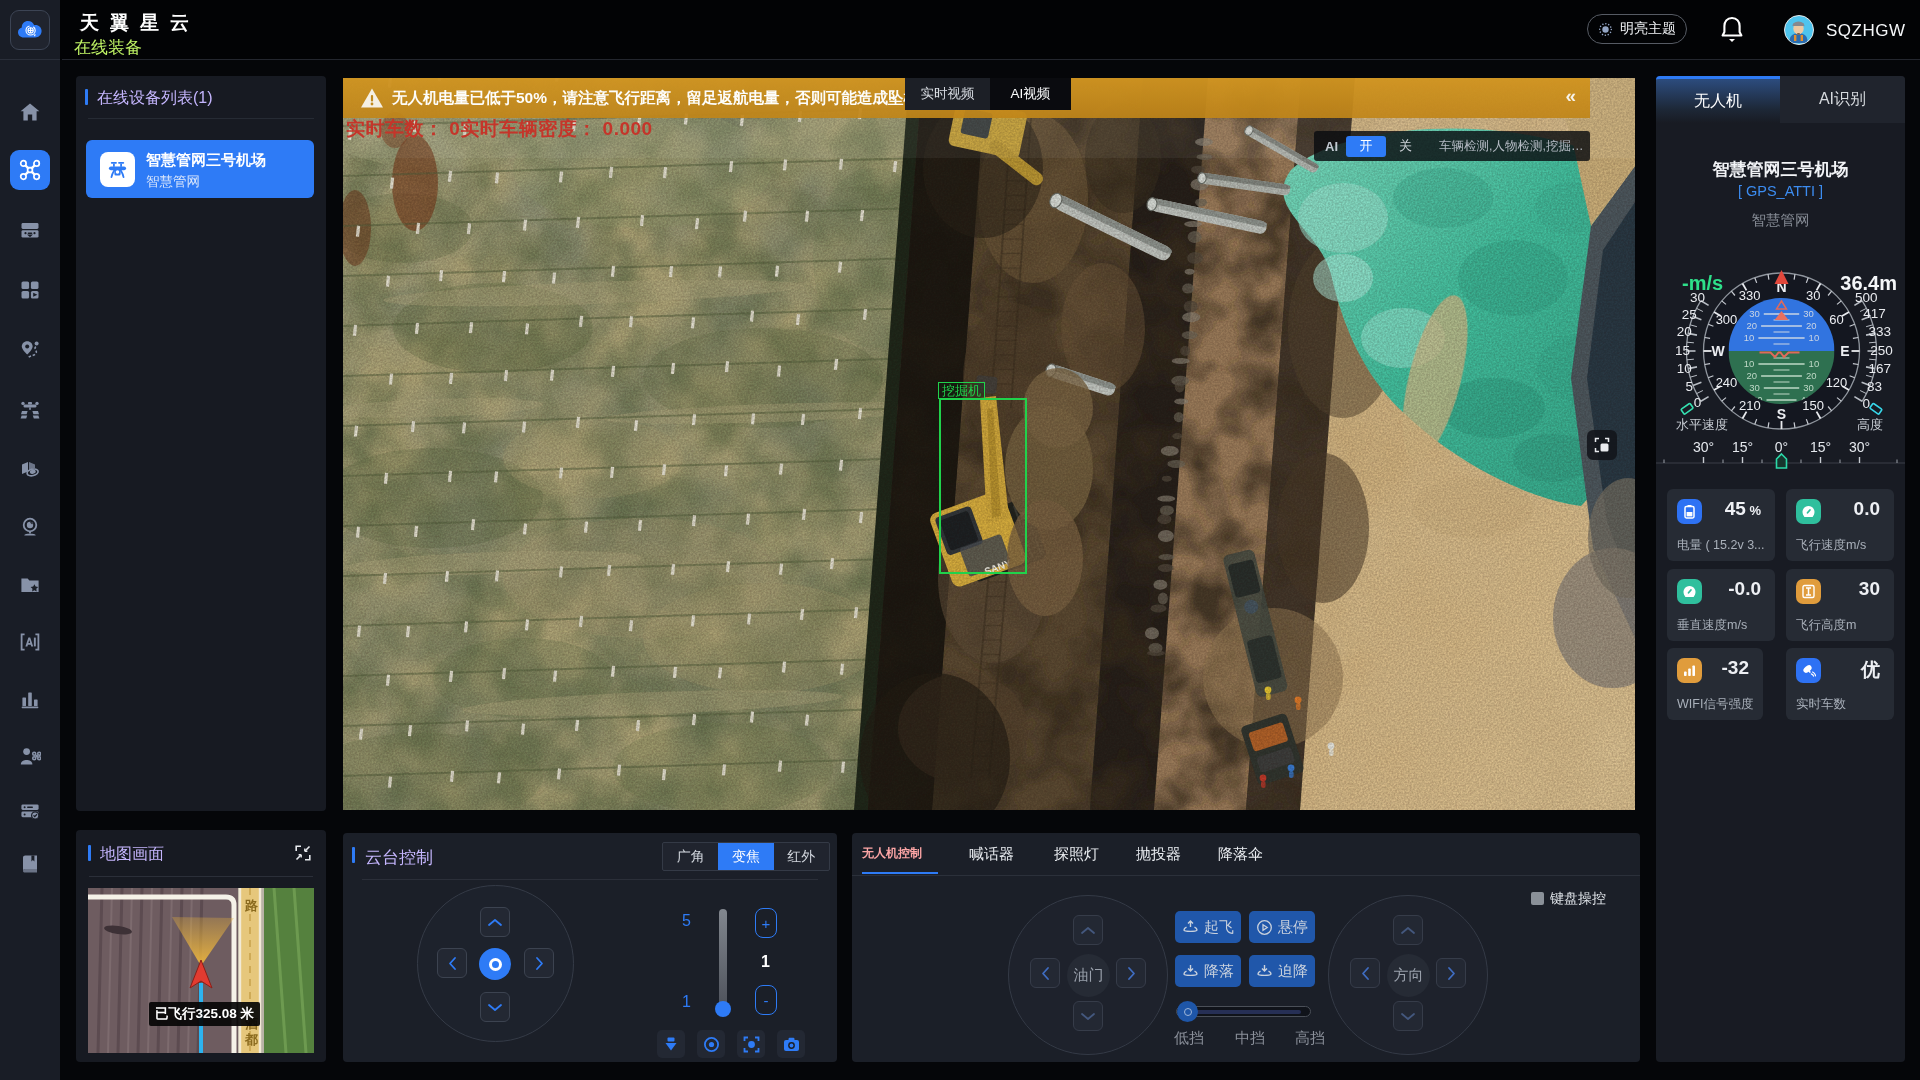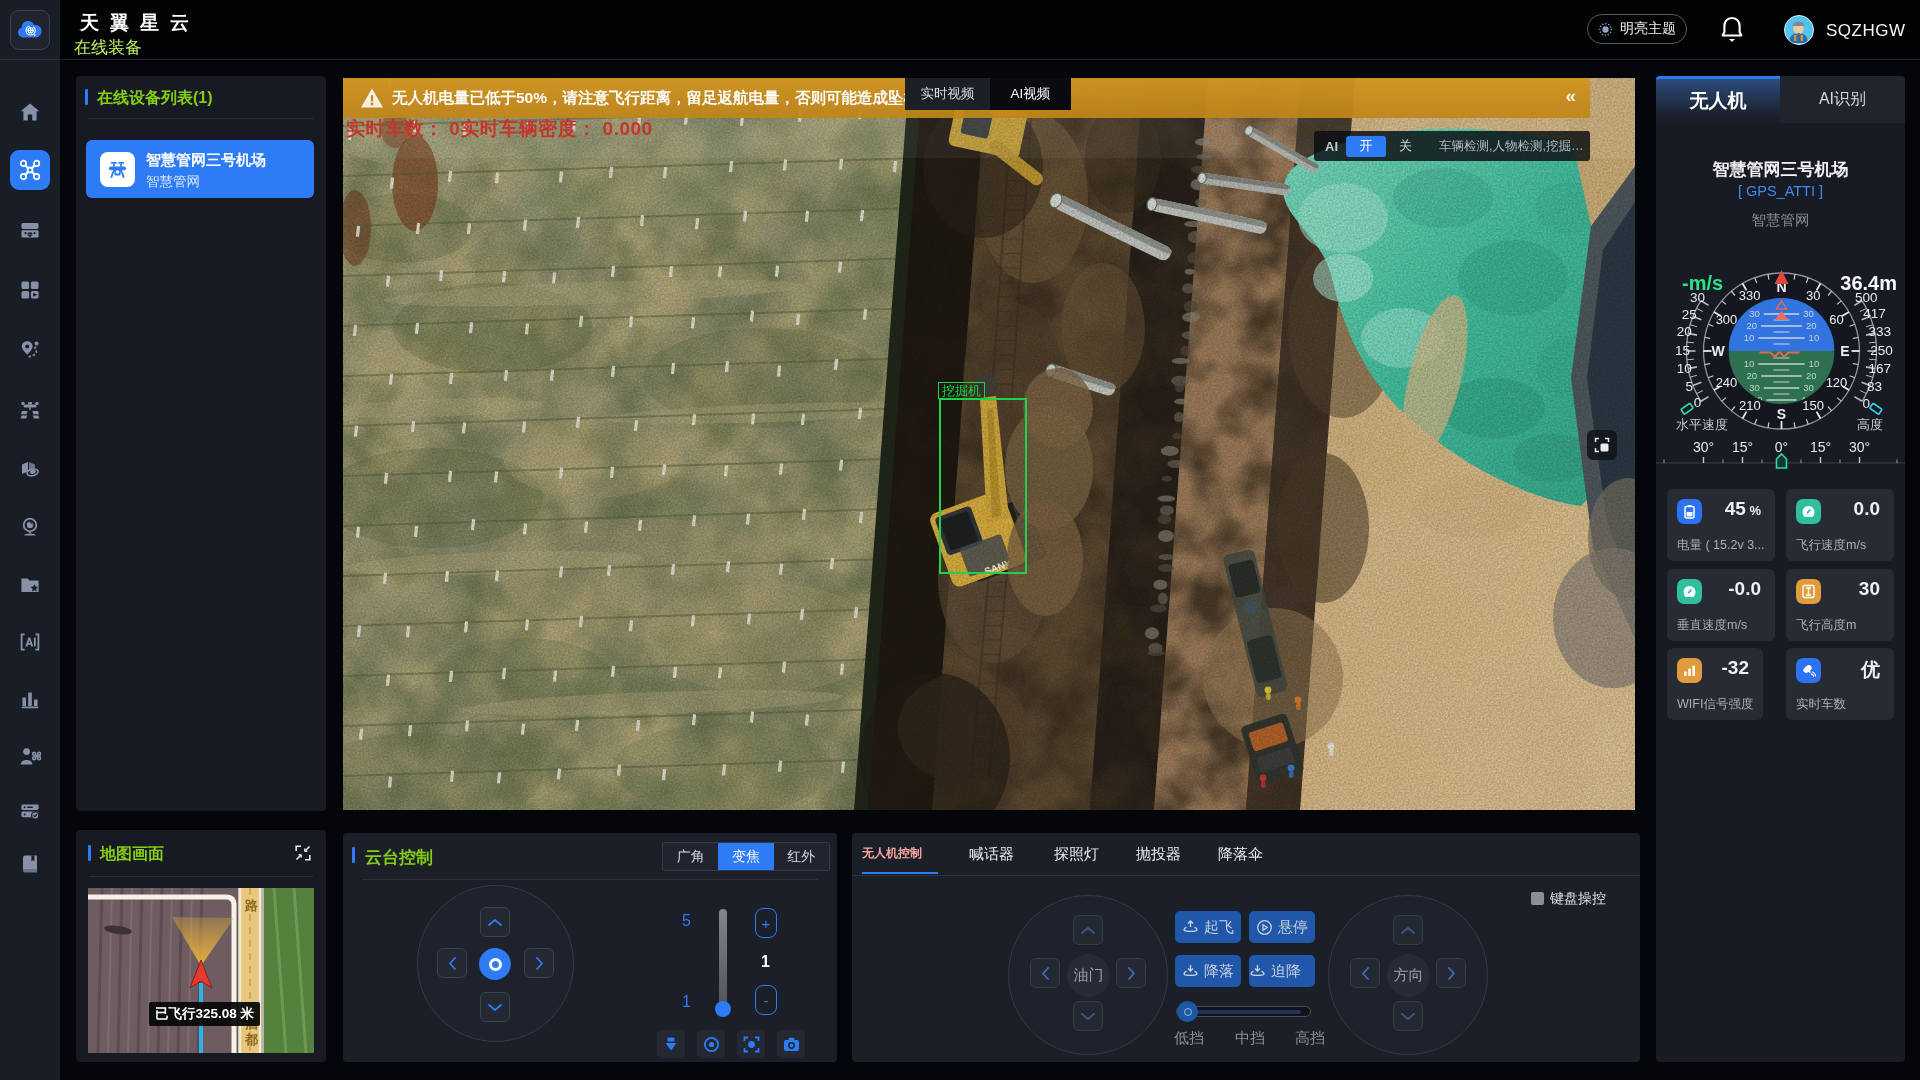--- a/index.html
+++ b/index.html
@@ -1,20 +1,20 @@
 <!DOCTYPE html>
 <html lang="zh"><head><meta charset="utf-8"><title>dashboard</title><style>
 
 *{margin:0;padding:0;box-sizing:border-box}
 html,body{width:1920px;height:1080px;overflow:hidden;background:#050609;
  font-family:"Liberation Sans",sans-serif;}
 #app{position:relative;width:1920px;height:1080px;background:#050609}
 .abs{position:absolute}
 .panel{position:absolute;background:#1a1e27;border-radius:4px}
-.ptitle{color:#84cc16;font-size:17px;font-weight:bold}
+.ptitle{color:#c4b5fd;font-size:17px;font-weight:normal}
 .bluebar{position:absolute;width:3px;height:16px;background:#2e7bf6;border-radius:1px}
 </style>
 </head><body>
 <div id="app">
 <div class="abs" style="left:0;top:0;width:1920px;height:60px;background:#020305"></div>
 <div class="abs" style="left:62px;top:59px;width:1858px;height:1px;background:#23262e"></div>
 <div class="abs" style="left:80px;top:10px;color:#fff;font-size:19px;font-weight:bold;letter-spacing:11px">天翼星云</div>
 <div class="abs" style="left:74px;top:36px;color:#bef264;font-size:17px">在线装备</div>
 <div class="abs" style="left:1587px;top:14px;width:100px;height:30px;border:1px solid #565b64;border-radius:15px;display:flex;align-items:center;justify-content:center;gap:7px">
   <svg width="15" height="15" viewBox="0 0 16 16">
@@ -875,40 +875,40 @@
         </svg>
         <span style="color:#c9d1dd;font-size:15px">悬停</span>
       </div> 
       <div class="abs" style="left:323px;top:122px;width:66px;height:32px;background:#2057aa;border-radius:5px;display:flex;align-items:center;justify-content:center;gap:5px">
         <svg width="17" height="16" viewBox="0 0 17 16" fill="none" stroke="#c9d1dd" stroke-width="1.4">
           <path d="M8.5 2 L8.5 7.8 M6 5.4 L8.5 8 L11 5.4"></path>
           <path d="M4.5 8.2 C2.8 9 2 10 2 11 C2 12.8 15 12.8 15 11 C15 10 14.2 9 12.5 8.2"></path>
         </svg>
         <span style="color:#c9d1dd;font-size:15px">降落</span>
       </div> 
-      <div class="abs" style="left:397px;top:122px;width:66px;height:32px;background:#2057aa;border-radius:5px;display:flex;align-items:center;gap:5px">
+      <div class="abs" style="left:397px;top:122px;width:66px;height:32px;background:#2057aa;border-radius:5px;display:flex;align-items:center;justify-content:center;gap:5px">
         <svg width="17" height="16" viewBox="0 0 17 16" fill="none" stroke="#c9d1dd" stroke-width="1.4">
           <path d="M8.5 2 L8.5 7.8 M6 5.4 L8.5 8 L11 5.4"></path>
           <path d="M4.5 8.2 C2.8 9 2 10 2 11 C2 12.8 15 12.8 15 11 C15 10 14.2 9 12.5 8.2"></path>
         </svg>
         <span style="color:#c9d1dd;font-size:15px">迫降</span>
       </div>
   <div class="abs" style="left:324px;top:173px;width:135px;height:11px;border:1px solid #4a4f58;border-radius:6px;background:#10131a">
     <div style="position:absolute;left:4px;top:3px;width:120px;height:4px;background:#262f55;border-radius:2px"></div>
   </div>
   <div class="abs" style="left:325px;top:168px;width:21px;height:21px;background:#1e56a8;border-radius:50%;display:flex;align-items:center;justify-content:center">
     <div style="width:8px;height:8px;border:1.6px solid #9fb6d8;border-radius:50%"></div>
   </div>
   <div class="abs" style="left:322px;top:196px;color:#8a8f99;font-size:15px">低挡</div>
   <div class="abs" style="left:383px;top:196px;color:#8a8f99;font-size:15px">中挡</div>
   <div class="abs" style="left:443px;top:196px;color:#8a8f99;font-size:15px">高挡</div>
 </div>
 
 <div class="panel" style="left:1656px;top:76px;width:249px;height:986px;background:#181b23">
-  <div class="abs" style="left:0;top:0;width:124px;height:47px;background:linear-gradient(180deg,#2c4c7e,#1d2736 70%,#181b23);border-top:3px solid #2e7bf6;display:flex;align-items:center;justify-content:center;color:#fff;font-size:19px;font-weight:bold;border-radius:4px 0 0 0">无人机</div>
+  <div class="abs" style="left:0;top:0;width:124px;height:47px;background:linear-gradient(180deg,#2c4c7e,#1d2736 70%,#181b23);border-top:3px solid #2e7bf6;display:flex;align-items:center;justify-content:center;color:#fff;font-size:16px;font-weight:normal;border-radius:4px 0 0 0">无人机</div>
   <div class="abs" style="left:124px;top:0;width:125px;height:47px;background:#20242d;display:flex;align-items:center;justify-content:center;color:#d6dade;font-size:16px;border-radius:0 4px 0 0">AI识别</div>
   <div class="abs" style="left:0;top:82px;width:249px;text-align:center;color:#f2f4f7;font-size:17px;font-weight:bold">智慧管网三号机场</div>
   <div class="abs" style="left:0;top:107px;width:249px;text-align:center;color:#3c8cf0;font-size:14.5px">[ GPS_ATTI ]</div>
   <div class="abs" style="left:0;top:135px;width:249px;text-align:center;color:#878d96;font-size:14.5px">智慧管网</div>
   <div class="abs" style="left:26px;top:196px;color:#2ee08a;font-size:20px;font-weight:bold">-m/s</div>
   <div class="abs" style="right:8px;top:196px;color:#f4f6f8;font-size:20px;font-weight:bold">36.4m</div>
   <div class="abs" style="left:0;top:174px"><svg width="249" height="225" viewBox="0 0 249 225" font-family="Liberation Sans">
           <circle cx="125.5" cy="101" r="78" fill="#141720" stroke="#8f959d" stroke-width="1.3"></circle>
           <line x1="125.5" y1="23" x2="125.5" y2="31" stroke="#e8eaee" stroke-width="1.8"></line>
           <line x1="139" y1="24.2" x2="138.1" y2="29.6" stroke="#c8ccd2" stroke-width="1.2"></line>

